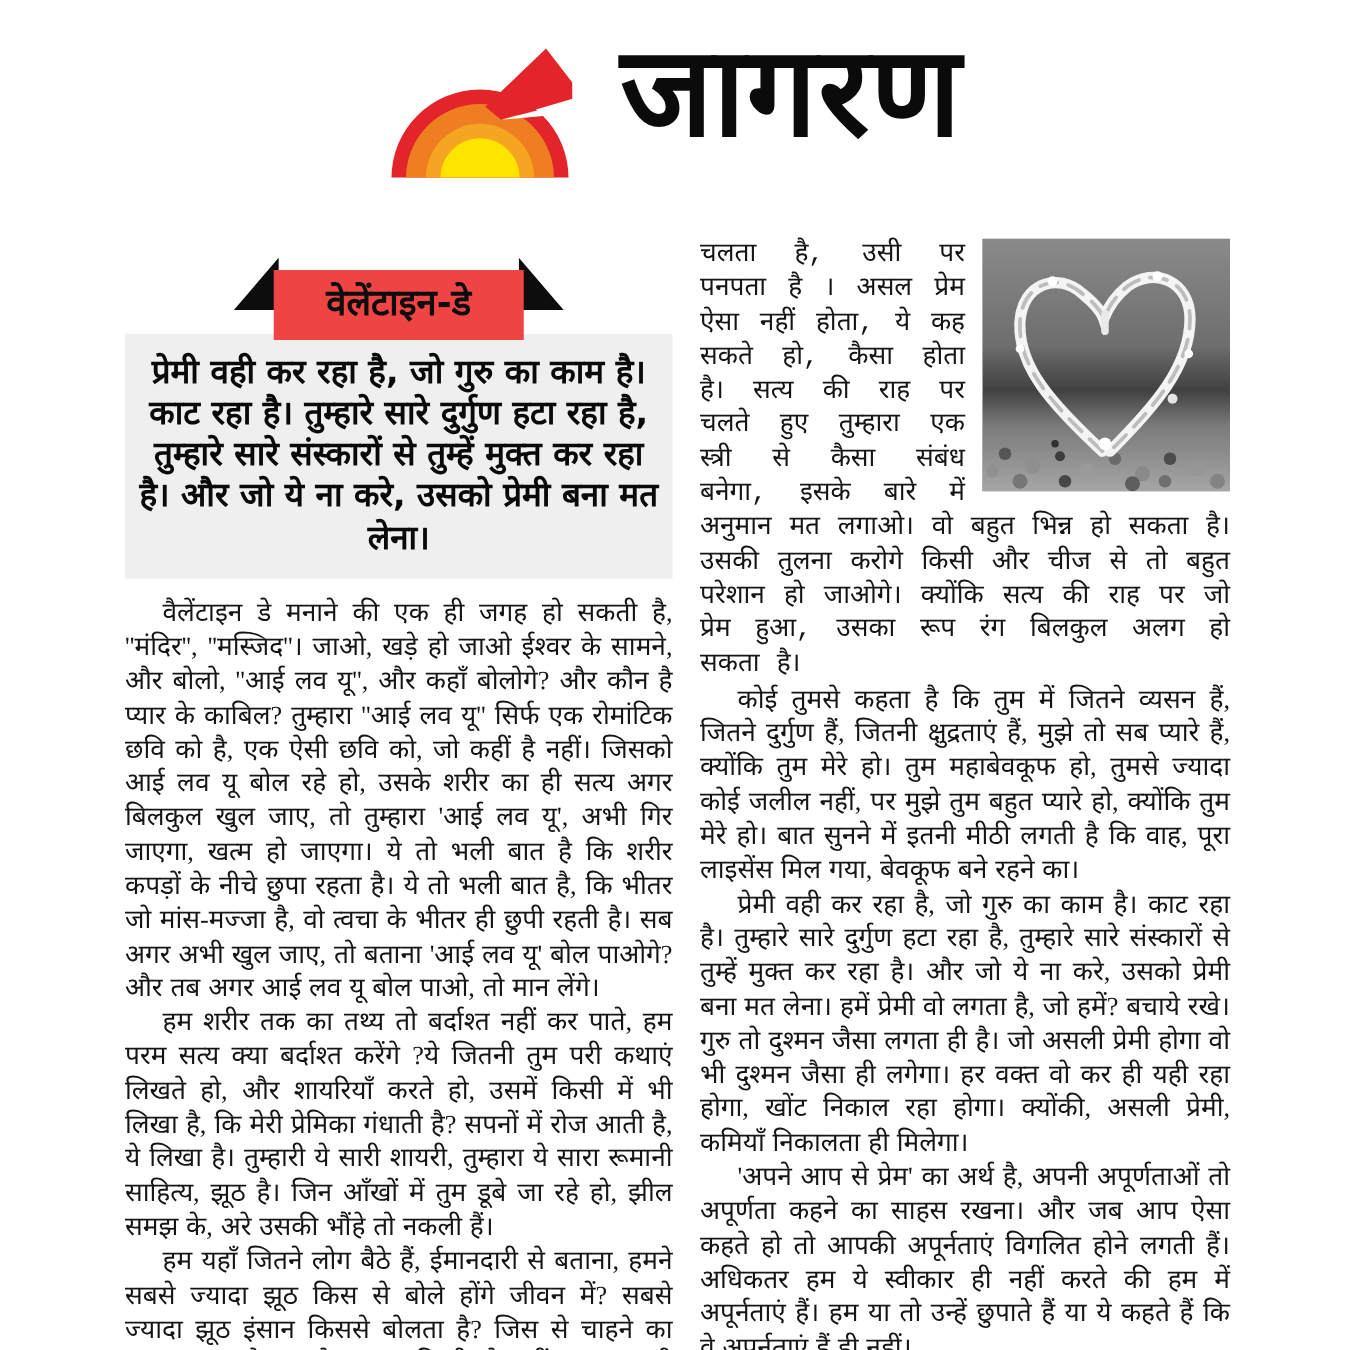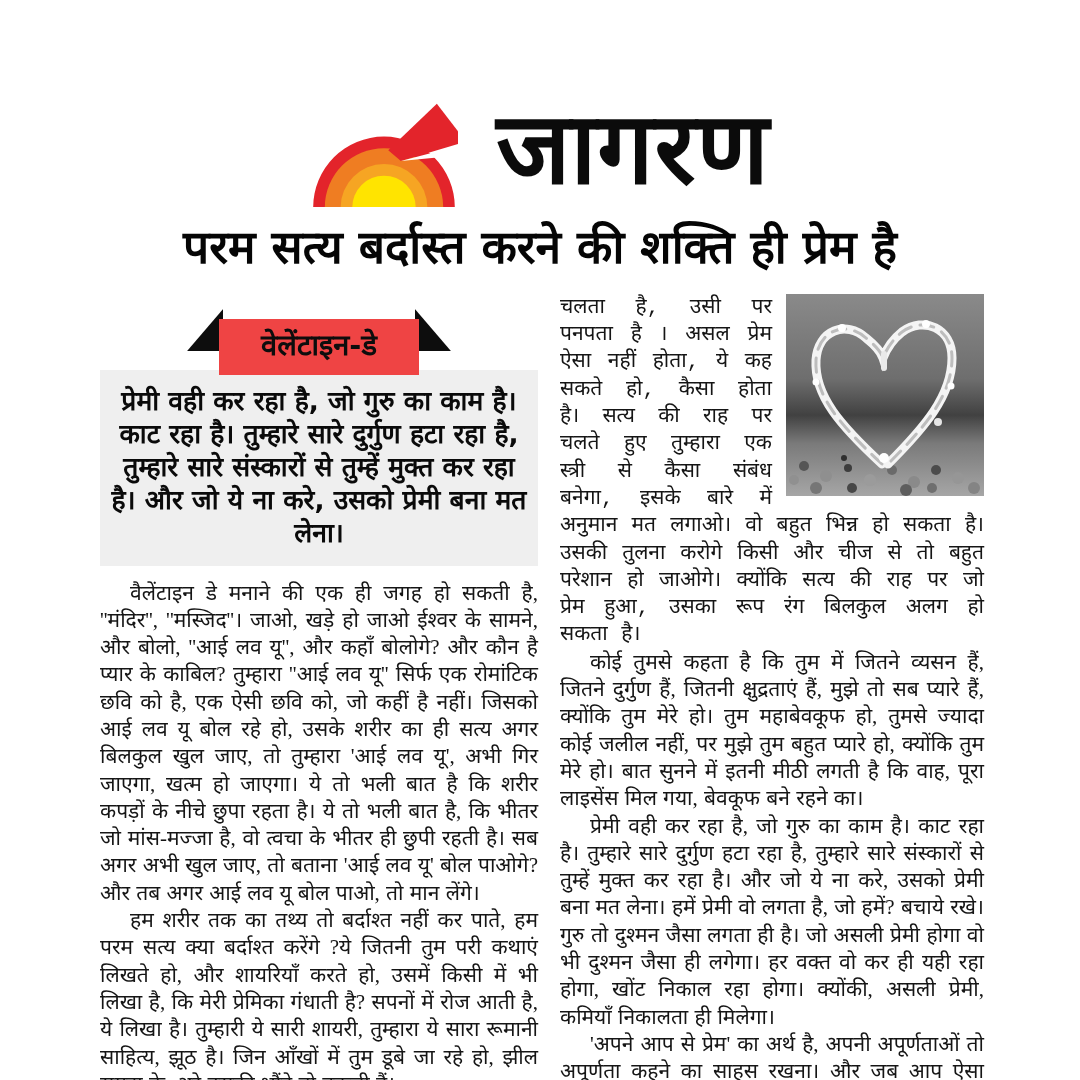--- a/index.html
+++ b/index.html
@@ -4,22 +4,22 @@
 <style>
   * { margin:0; padding:0; box-sizing:border-box; }
   html,body { background:#ffffff; }
   body { font-family:"Liberation Serif","DejaVu Serif",serif; }
   .page {
     position:relative; width:1080px; height:1080px; margin:0 auto;
     background:#ffffff; overflow:hidden; color:#111;
   }
   
   .masthead {
-    display:flex; align-items:flex-end; justify-content:center;
-    gap:38px; padding-top:42px; height:175px;margin-top:32px;
+    display:flex; align-items:flex-start; justify-content:center;
+    gap:38px; padding-top:24px; height:175px;
   }
   .masthead .logo { width:148px; height:118px; flex:0 0 auto; }
   .brand {
     font-family:"DejaVu Sans","Liberation Sans",sans-serif;
     font-size:100px; font-weight:800; color:#0b0b0b; line-height:1;
     letter-spacing:1px; padding-bottom:8px;
   }
   
   .headline {
     font-family:"DejaVu Sans","Liberation Sans",sans-serif;
@@ -75,21 +75,20 @@
         <path d="M14 112 A56 56 0 0 1 126 112 Z" fill="#ef7d22"></path>
         <path d="M29 112 A41 41 0 0 1 111 112 Z" fill="#f6a523"></path>
         <path d="M40 112 A30 30 0 0 1 100 112 Z" fill="#ffe400"></path>
         <polygon points="74,58 120,14 140,40 140,52 86,68" fill="#e3242b"></polygon>
         <polygon points="86,68 140,54 140,63" fill="#ffffff"></polygon>
       </svg>
     </span>
     <span class="brand">जागरण</span>
   </div>
 
-  <div class="headline">परम सत्य बर्दास्त करने की शक्ति ही प्रेम है</div>
 
   <div class="columns">
 
     <div class="col-left">
 
       <div class="tag-row">
         <span class="tri tri-left"></span>
         <span class="tag-label">वेलेंटाइन-डे</span>
         <span class="tri tri-right"></span>
       </div>

